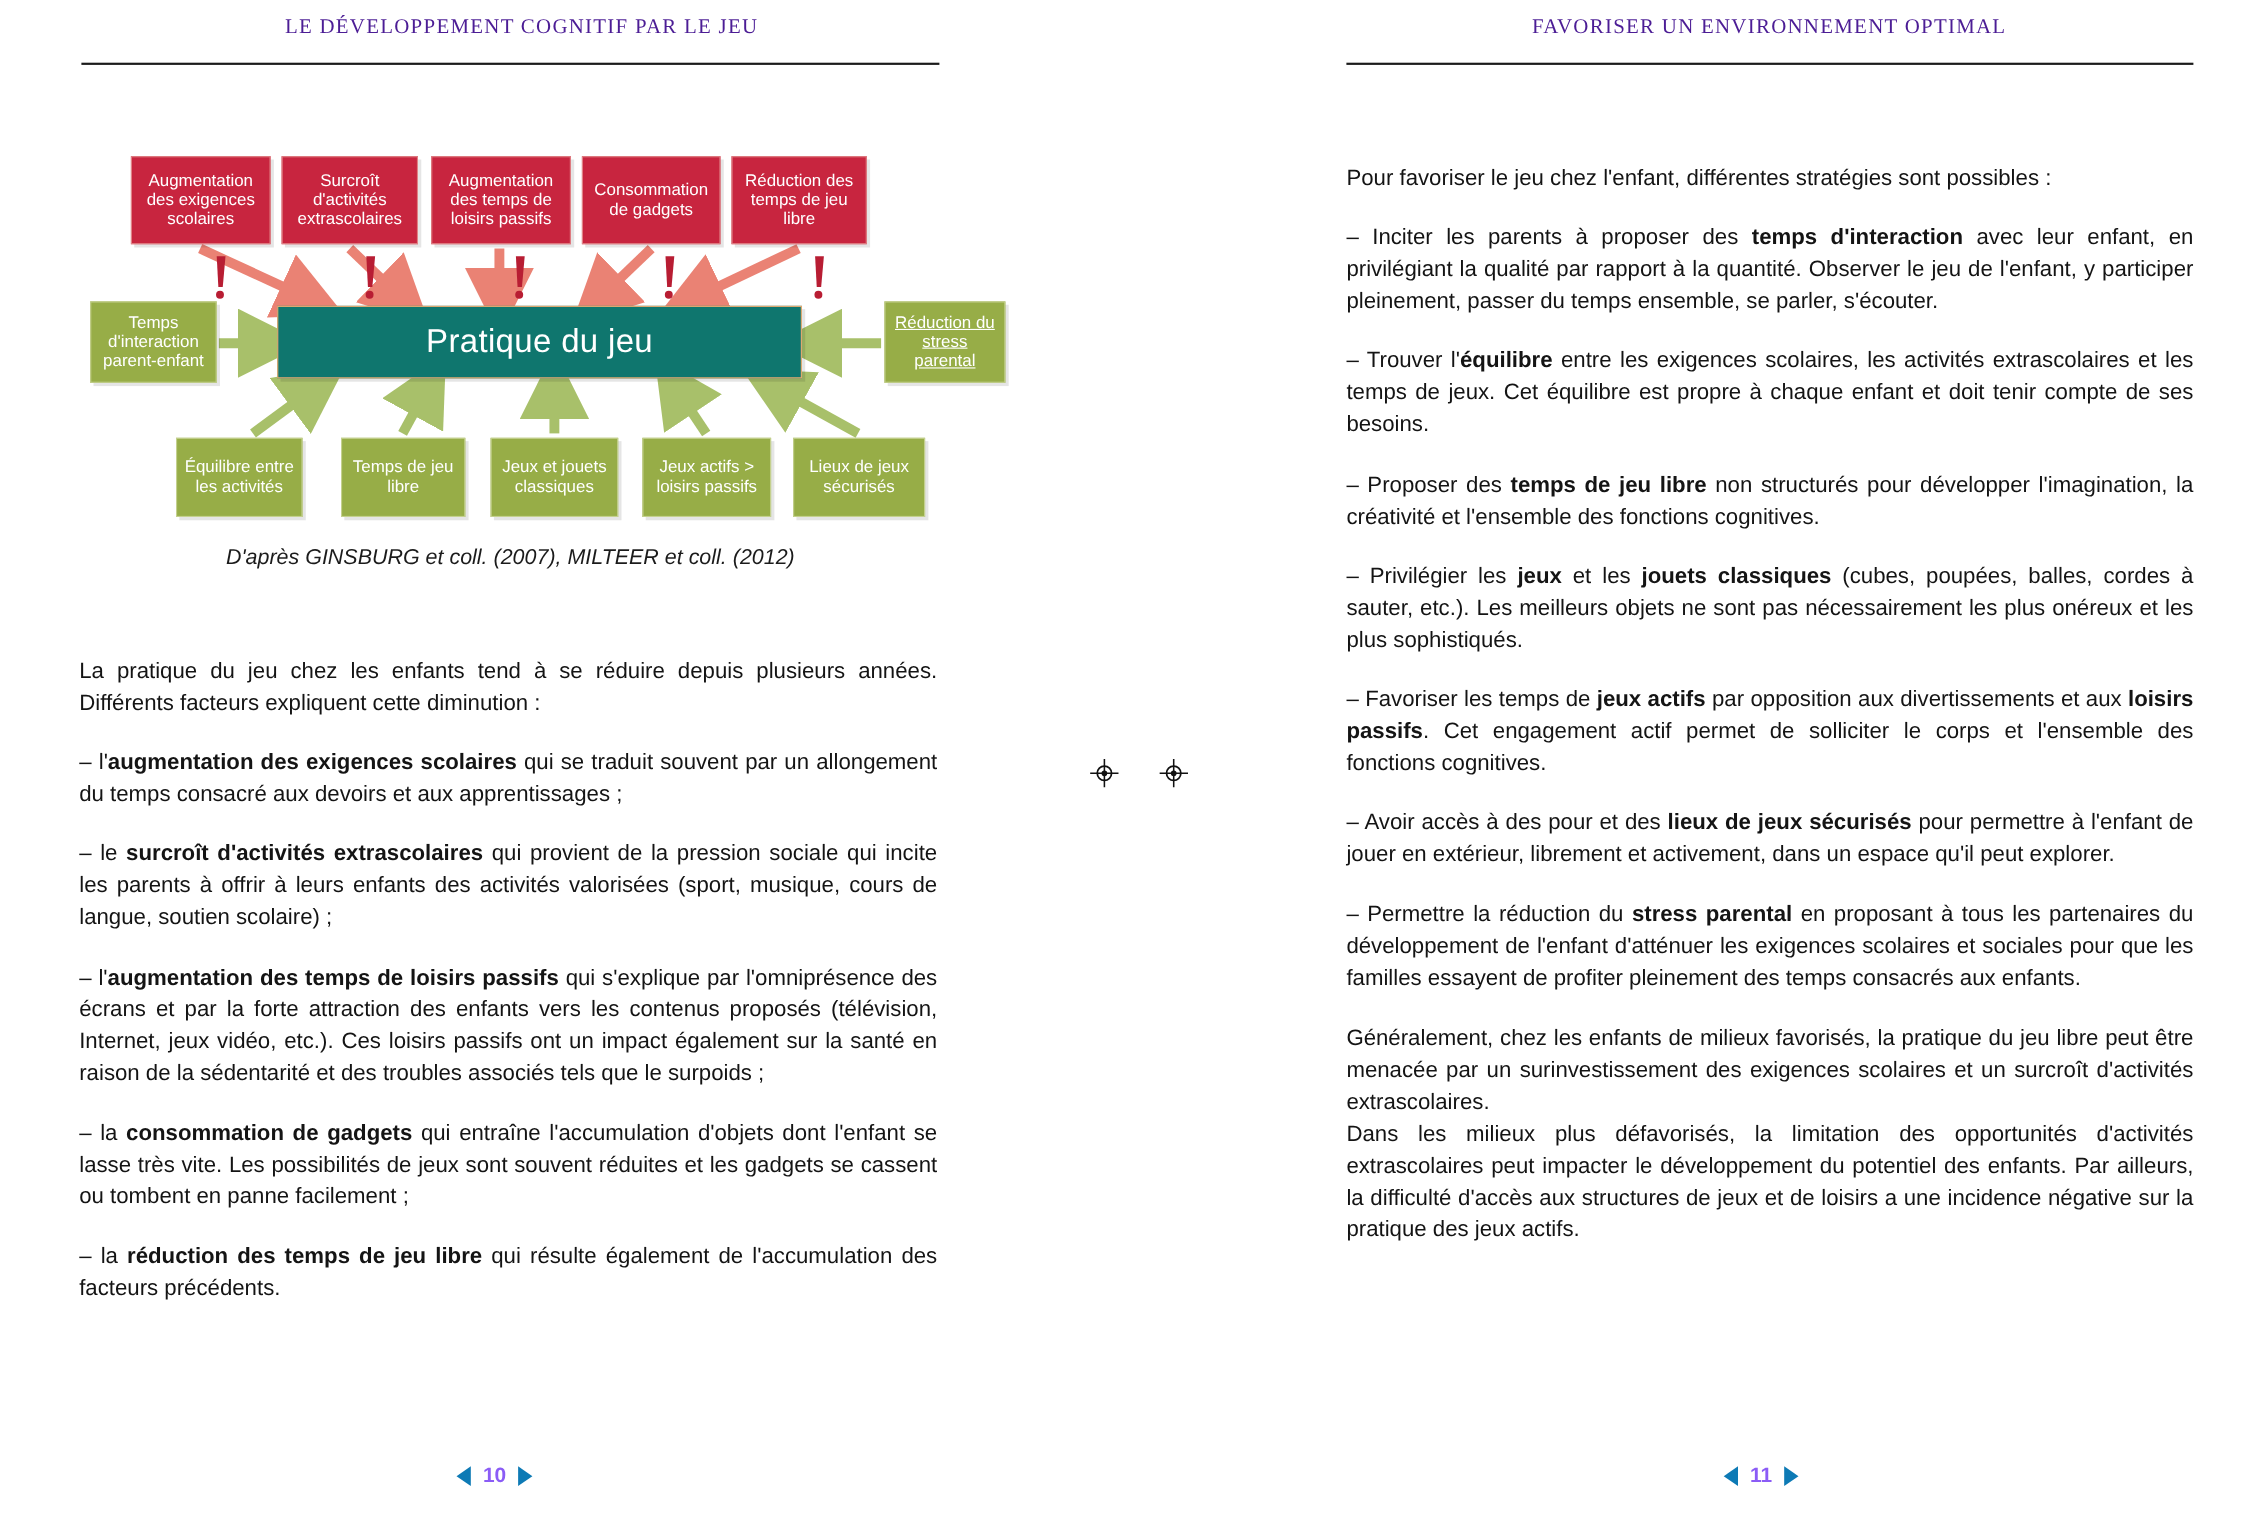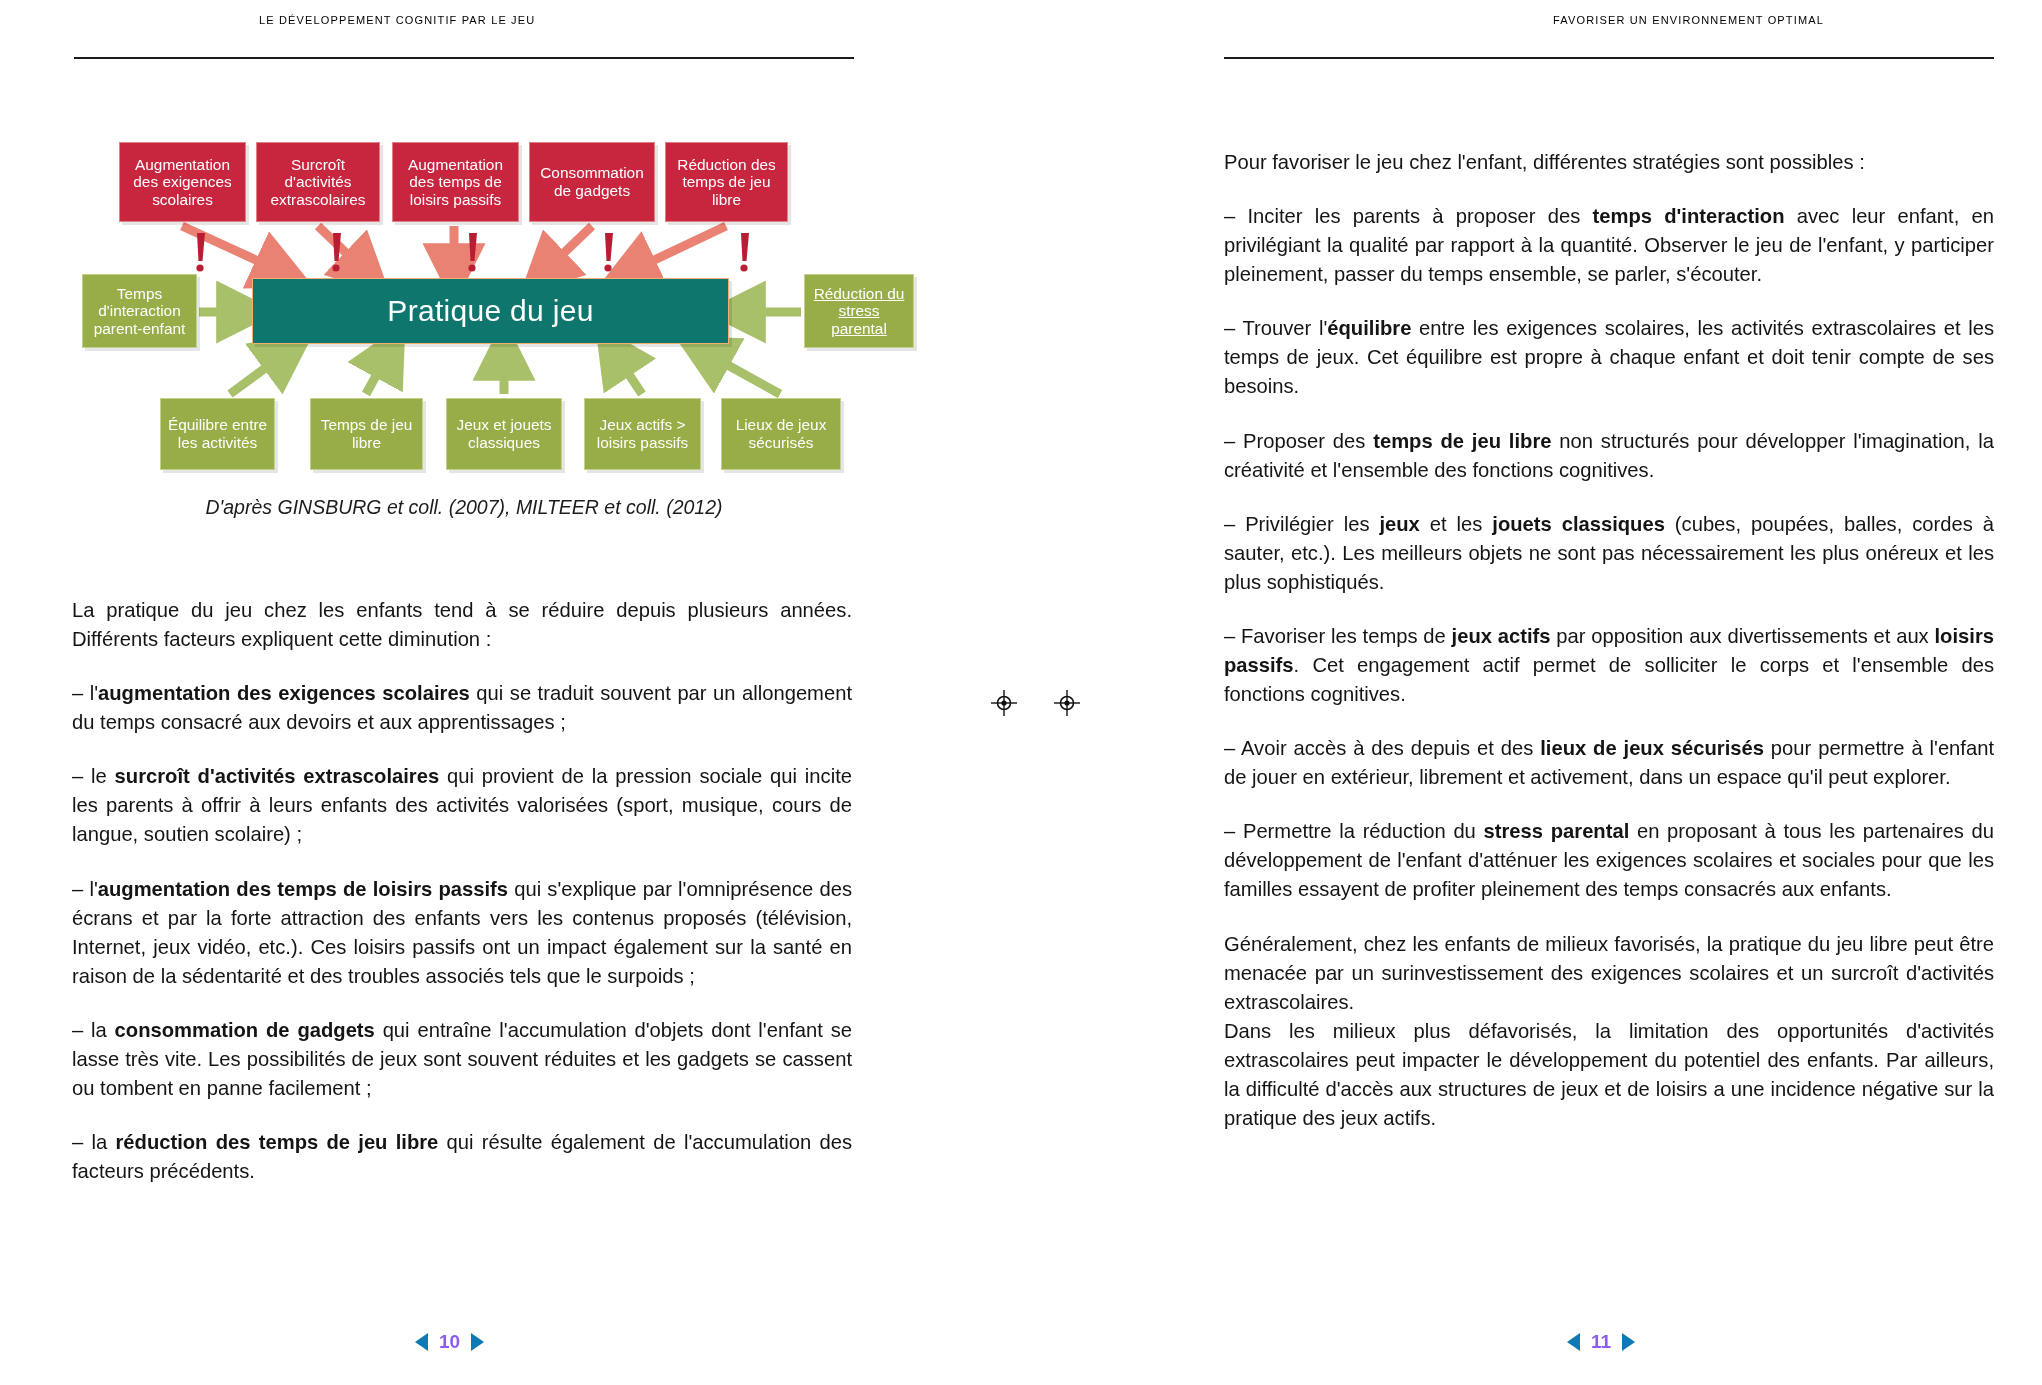--- a/index.html
+++ b/index.html
@@ -13,22 +13,22 @@
     overflow:hidden;
   }
   .spread { position:absolute; inset:0; display:flex; }
   .page { position:relative; height:100%; }
   .page-left  { width:1213px; }
   .page-right { width:829px; }
 
   
   .runhead {
     position:absolute; top:14px;
-    font-size:11px; letter-spacing:1.15px;
-    text-transform:uppercase; color:#000000; white-space:nowrap;
+    font-size:19px; letter-spacing:1.15px;
+    text-transform:uppercase; color:#4c1d95; white-space:nowrap;font-family:Liberation Serif, serif;
   }
   .runhead-left  { left:259px; }
   .runhead-right { right:218px; }
   .rule {
     position:absolute; height:1.6px; background:#1b1b1b;
   }
   .rule-left  { left:74px;  top:57px; width:780px; }
   .rule-right { left:1224px; top:57px; width:770px; }
 
   
@@ -194,21 +194,21 @@
 
 <div class="rule rule-right"></div>
 
 <div class="col col-right">
     <p><span>Pour favoriser le jeu chez l'enfant, différentes stratégies sont possibles :</span></p>
     <p><span>– Inciter les parents à proposer des </span><b>temps d'interaction</b><span> avec leur enfant, en privilégiant la qualité par rapport à la quantité. Observer le jeu de l'enfant, y participer pleinement, passer du temps ensemble, se parler, s'écouter.</span></p>
     <p><span>– Trouver l'</span><b>équilibre</b><span> entre les exigences scolaires, les activités extrascolaires et les temps de jeux. Cet équilibre est propre à chaque enfant et doit tenir compte de ses besoins.</span></p>
     <p><span>– Proposer des </span><b>temps de jeu libre</b><span> non structurés pour développer l'imagination, la créativité et l'ensemble des fonctions cognitives.</span></p>
     <p><span>– Privilégier les </span><b>jeux</b><span> et les </span><b>jouets classiques</b><span> (cubes, poupées, balles, cordes à sauter, etc.). Les meilleurs objets ne sont pas nécessairement les plus onéreux et les plus sophistiqués.</span></p>
     <p><span>– Favoriser les temps de </span><b>jeux actifs</b><span> par opposition aux divertissements et aux </span><b>loisirs passifs</b><span>. Cet engagement actif permet de solliciter le corps et l'ensemble des fonctions cognitives.</span></p>
-    <p><span>– Avoir accès à des depuis et des </span><b>lieux de jeux sécurisés</b><span> pour permettre à l'enfant de jouer en extérieur, librement et activement, dans un espace qu'il peut explorer.</span></p>
+    <p><span>– Avoir accès à des pour et des </span><b>lieux de jeux sécurisés</b><span> pour permettre à l'enfant de jouer en extérieur, librement et activement, dans un espace qu'il peut explorer.</span></p>
     <p><span>– Permettre la réduction du </span><b>stress parental</b><span> en proposant à tous les partenaires du développement de l'enfant d'atténuer les exigences scolaires et sociales pour que les familles essayent de profiter pleinement des temps consacrés aux enfants.</span></p>
     <p class="tight"><span>Généralement, chez les enfants de milieux favorisés, la pratique du jeu libre peut être menacée par un surinvestissement des exigences scolaires et un surcroît d'activités extrascolaires.</span></p>
     <p><span>Dans les milieux plus défavorisés, la limitation des opportunités d'activités extrascolaires peut impacter le développement du potentiel des enfants. Par ailleurs, la difficulté d'accès aux structures de jeux et de loisirs a une incidence négative sur la pratique des jeux actifs.</span></p>
   </div>
 
 <svg class="regmark reg-a" viewBox="0 0 26 26">
   <circle cx="13" cy="13" r="6.5" fill="none" stroke="#111" stroke-width="1.6"></circle>
   <circle cx="13" cy="13" r="2.6" fill="#111"></circle>
   <line x1="13" y1="0" x2="13" y2="26" stroke="#111" stroke-width="1.4"></line>
   <line x1="0" y1="13" x2="26" y2="13" stroke="#111" stroke-width="1.4"></line>

